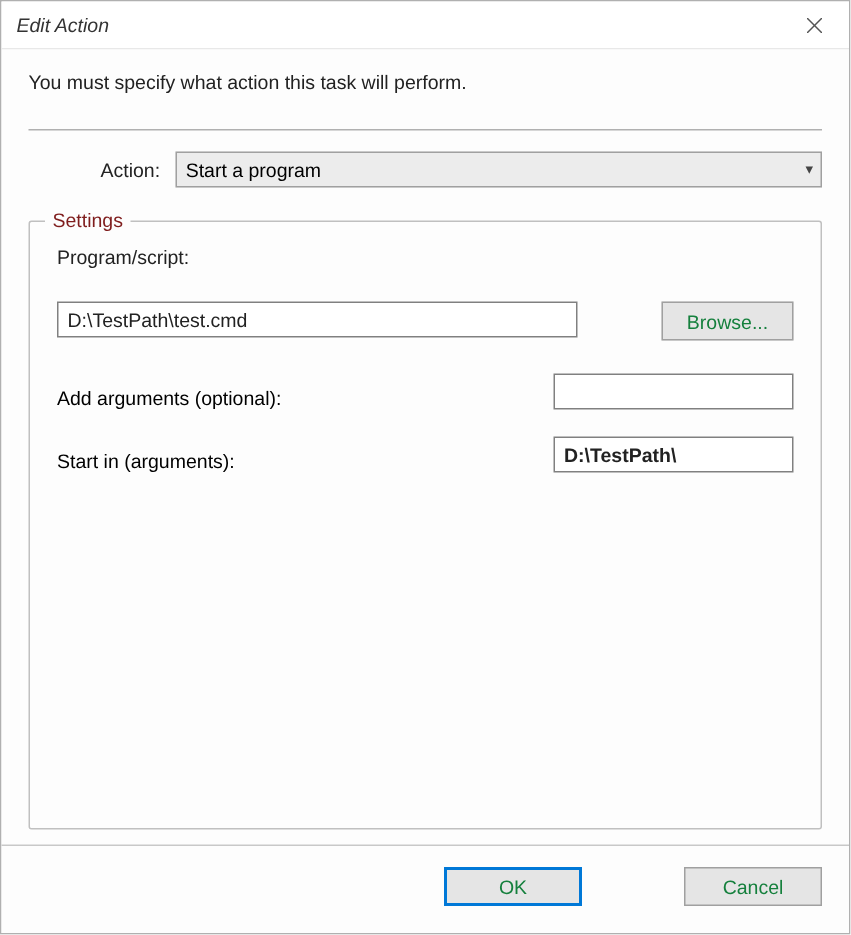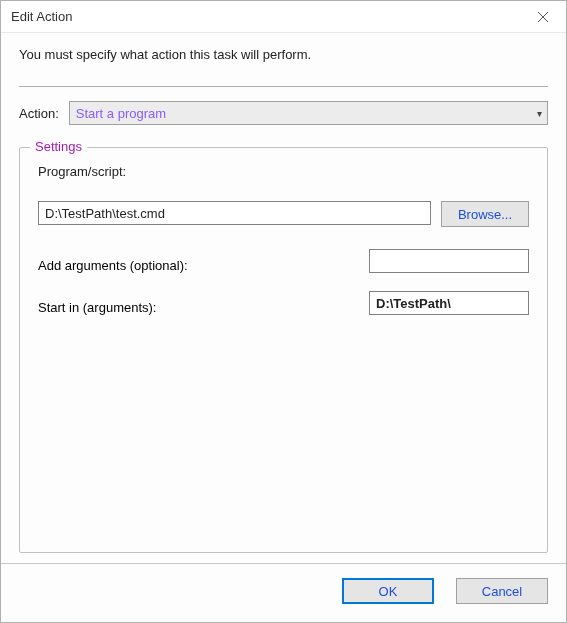--- a/index.html
+++ b/index.html
@@ -25,20 +25,21 @@
   }
   .titlebar {
     height: 32px;
     background: #ffffff;
     display: flex;
     align-items: center;
     justify-content: space-between;
     padding-left: 10px;
     padding-right: 0;
     border-bottom: 1px solid #e8e8e8;
+    font-style: italic;
   }
   .titlebar .title {
     color: #333;
     font-size: 13px;
   }
   .close-btn {
     width: 46px;
     height: 32px;
     display: flex;
     align-items: center;
@@ -64,28 +65,29 @@
   }
   .action-row {
     display: flex;
     align-items: center;
     gap: 10px;
     margin-bottom: 22px;
   }
   .action-row label {
     color: #222;
     white-space: nowrap;
+    margin-left: 48px;
   }
   .combo {
     flex: 1;
     height: 24px;
     background: #ececec;
     border: 1px solid #a0a0a0;
     padding: 2px 24px 2px 6px;
-    color: #8b5cf6;
+    color: #000000;
     appearance: none;
     position: relative;
   }
   .combo-wrap {
     position: relative;
     flex: 1;
     display: flex;
   }
   .combo-arrow {
     position: absolute;
@@ -103,21 +105,21 @@
     position: relative;
     flex: 1;
     background: #fdfdfd;
   }
   .fieldset .legend {
     position: absolute;
     top: -9px;
     left: 10px;
     background: #fdfdfd;
     padding: 0 5px;
-    color: #a21caf;
+    color: #7f1d1d;
   }
   .field-label {
     color: #222;
     margin-bottom: 22px;
     display: block;
   }
   .row-program {
     display: flex;
     gap: 10px;
     margin-bottom: 22px;
@@ -131,23 +133,24 @@
     font-size: 13px;
   }
   .row-program .text-input {
     flex: 1;
   }
   .btn {
     height: 26px;
     min-width: 88px;
     background: #e5e5e5;
     border: 1px solid #a0a0a0;
-    color: #1d4ed8;
+    color: #15803d;
     cursor: pointer;
     padding: 0 14px;
+    margin-left: 46px;
   }
   .btn.primary {
     border: 2px solid #0078d7;
     background: #e5e5e5;
   }
   .grid-row {
     display: flex;
     align-items: flex-end;
     justify-content: space-between;
     margin-bottom: 18px;

